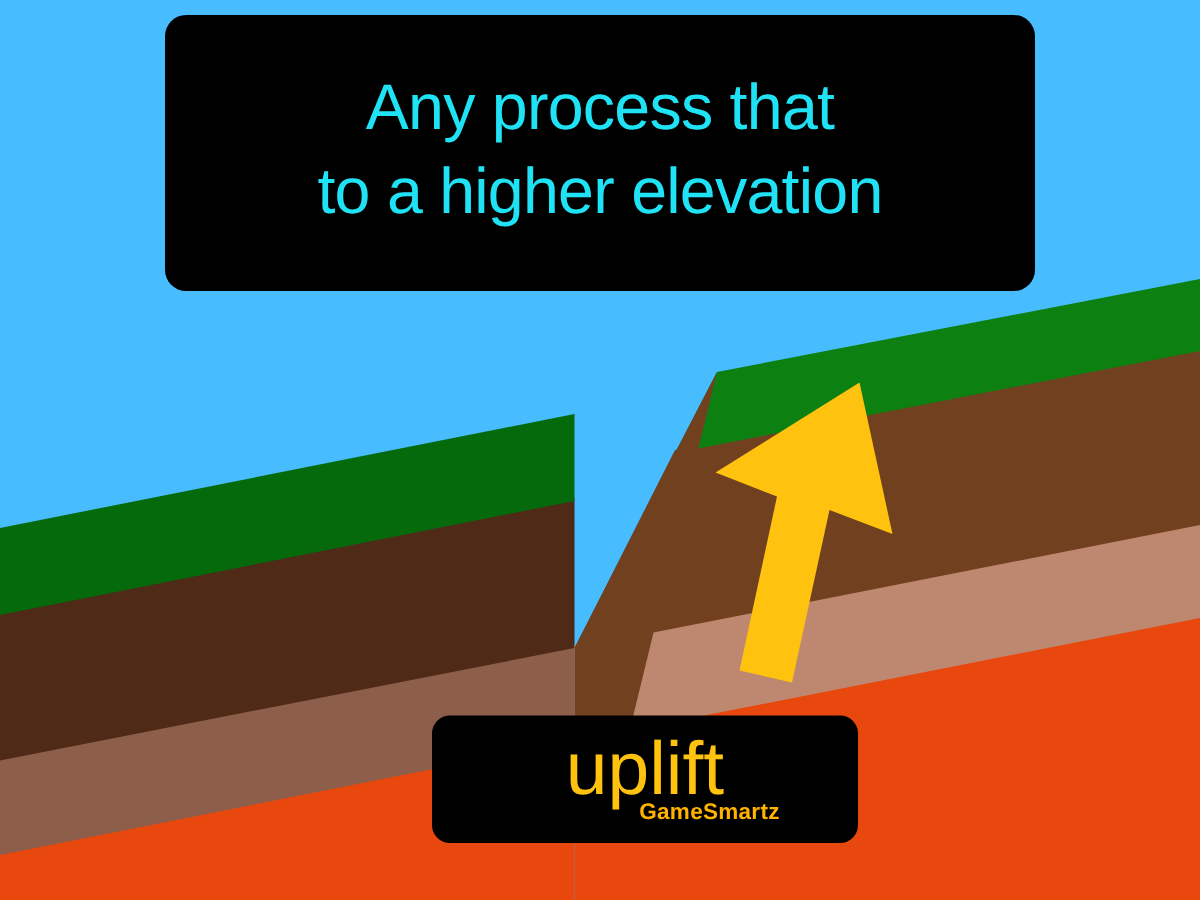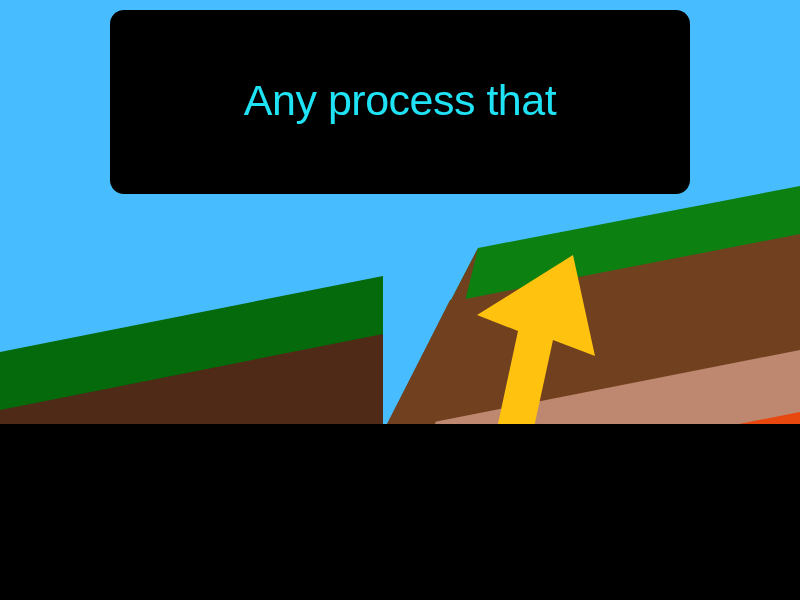--- a/index.html
+++ b/index.html
@@ -4,21 +4,21 @@
 <title>uplift</title>
 <style>
   html, body {
     margin: 0;
     padding: 0;
     background: #000;
   }
   #stage {
     position: relative;
     width: 800px;
-    height: 424px;
+    height: 600px;
     overflow: hidden;
     background: #47BDFF;
     font-family: "Liberation Sans", sans-serif;
   }
 
   
   #scene {
     position: absolute;
     inset: 0;
     width: 800px;
@@ -121,20 +121,21 @@
       <polygon fill="#70401F" points="478,248 450,302 383,432 383,494 420,486"></polygon>
     </g>
 
     <g>
       <polygon fill="#FFC20E" points="573,255 595,356 553,340 528,455 493,447 518,331 477,315"></polygon>
     </g>
   </svg>
 
   <div id="definition-box">
     <div class="def-line">Any process that</div>
+    <div class="def-line">to a higher elevation</div>
   </div>
 
   <div id="term-box">
     <div id="term-text">uplift</div>
     <div id="watermark">GameSmartz</div>
   </div>
 
 </div>
 
 </body></html>

